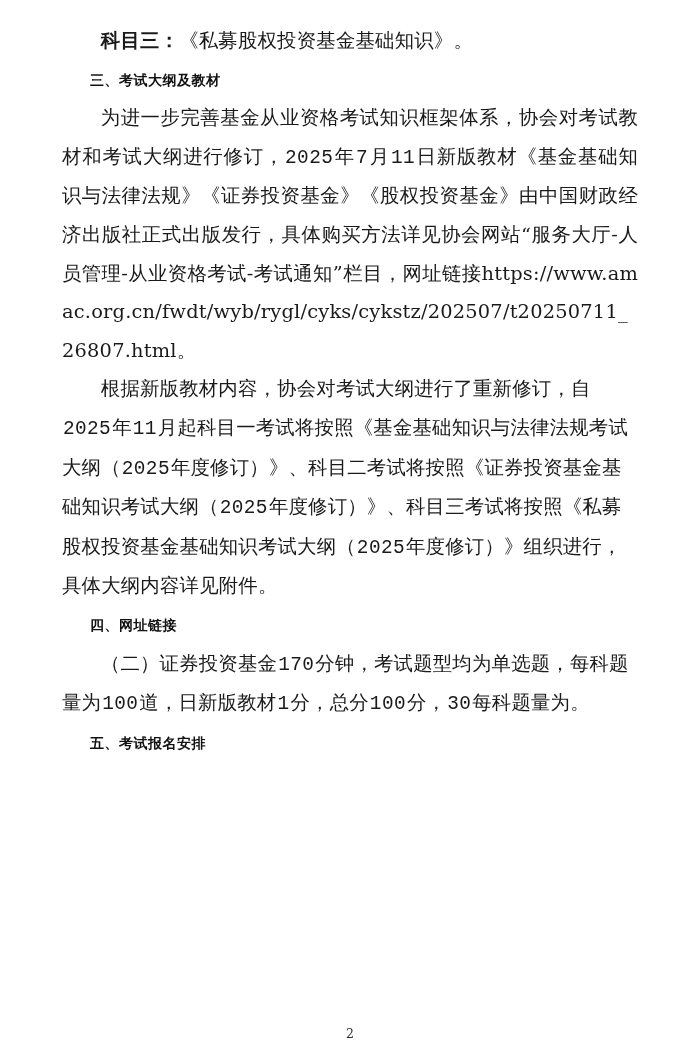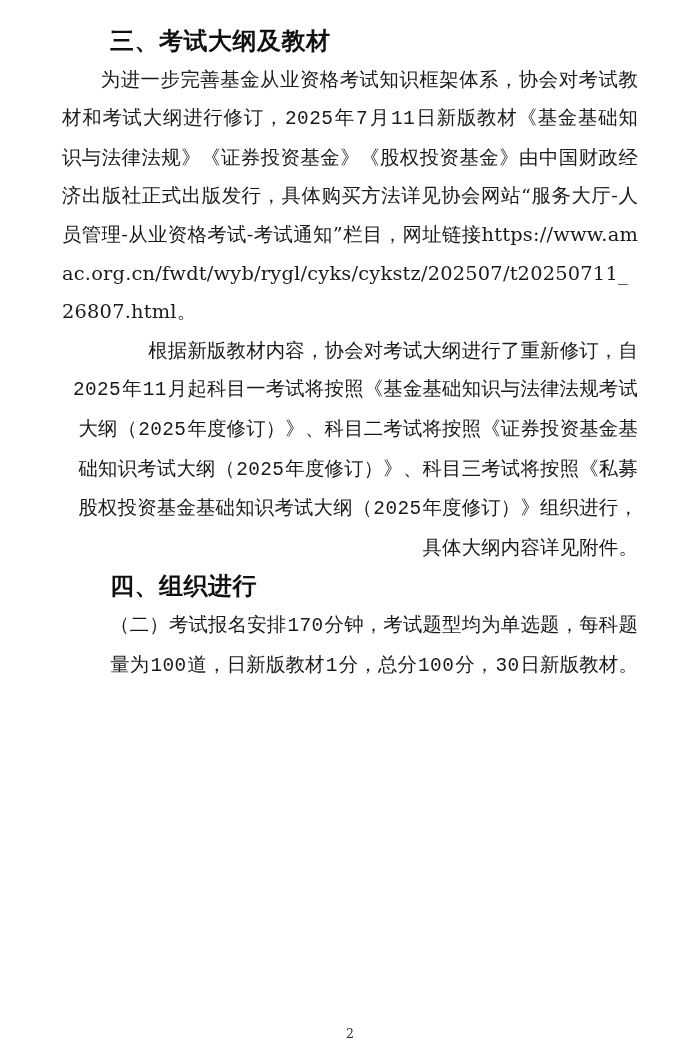--- a/index.html
+++ b/index.html
@@ -33,27 +33,27 @@
     text-align: justify;
     text-justify: inter-character;
     letter-spacing: 0.2px;
     margin: 0;
     -webkit-font-smoothing: antialiased;
   }
   .para {
     text-indent: 2em;
   }
   .para-last-left {
-    text-align: right;
+    text-align: left;
   }
 
   
   .heading {
     font-family: "DejaVu Sans", "Liberation Sans", sans-serif;
-    font-size: 24px;
+    font-size: 14px;
     line-height: 38.6px;
     font-weight: bold;
     color: #111111;
     text-indent: 2em;
     margin: 0;
     letter-spacing: 0.5px;
   }
 
   
   .b-serif {
@@ -87,30 +87,32 @@
     font-size: 12.5px;
     color: #2b2b2b;
   }
 </style>
 </head>
 <body>
 
 <div class="page">
   <div class="content">
 
+    <p class="line-block para"><span class="b-kai">科目三：</span><span>《私募股权投资基金基础知识》。</span></p>
 
 
     <p class="heading">三、考试大纲及教材</p>
 
     <p class="line-block para"><span>为进一步完善基金从业资格考试知识框架体系，协会对考试教材和考试大纲进行修订，</span><span class="num">2025</span><span>年</span><span class="num">7</span><span>月</span><span class="num">11</span><span>日新版教材《基金基础知识与法律法规》《证券投资基金》《股权投资基金》由中国财政经济出版社正式出版发行，具体购买方法详见协会网站“服务大厅-人员管理-从业资格考试-考试通知”栏目，网址链接</span><span class="url">https://www.amac.org.cn/fwdt/wyb/rygl/cyks/cykstz/202507/t20250711_26807.html</span><span>。</span></p>
 
     <p class="line-block para para-last-left"><span>根据新版教材内容，协会对考试大纲进行了重新修订，自</span><span class="num">2025</span><span>年</span><span class="num">11</span><span>月起科目一考试将按照《基金基础知识与法律法规考试大纲（</span><span class="num">2025</span><span>年度修订）》、科目二考试将按照《证券投资基金基础知识考试大纲（</span><span class="num">2025</span><span>年度修订）》、科目三考试将按照《私募股权投资基金基础知识考试大纲（</span><span class="num">2025</span><span>年度修订）》组织进行，具体大纲内容详见附件。</span></p>
 
-    <p class="heading">四、组织进行</p>
+    <p class="heading">四、网址链接</p>
 
 
-    <p class="line-block para para-last-left"><span>（二）考试报名安排</span><span class="num">170</span><span>分钟，考试题型均为单选题，每科题量为</span><span class="num">100</span><span>道，日新版教材</span><span class="num">1</span><span>分，总分</span><span class="num">100</span><span>分，</span><span class="num">30</span><span>日新版教材。</span></p>
+    <p class="line-block para para-last-left"><span>（二）证券投资基金</span><span class="num">170</span><span>分钟，考试题型均为单选题，每科题量为</span><span class="num">100</span><span>道，日新版教材</span><span class="num">1</span><span>分，总分</span><span class="num">100</span><span>分，</span><span class="num">30</span><span>每科题量为。</span></p>
 
+    <p class="heading">五、考试报名安排</p>
 
   </div>
 
   <div class="page-number">2</div>
 </div>
 
 </body></html>

